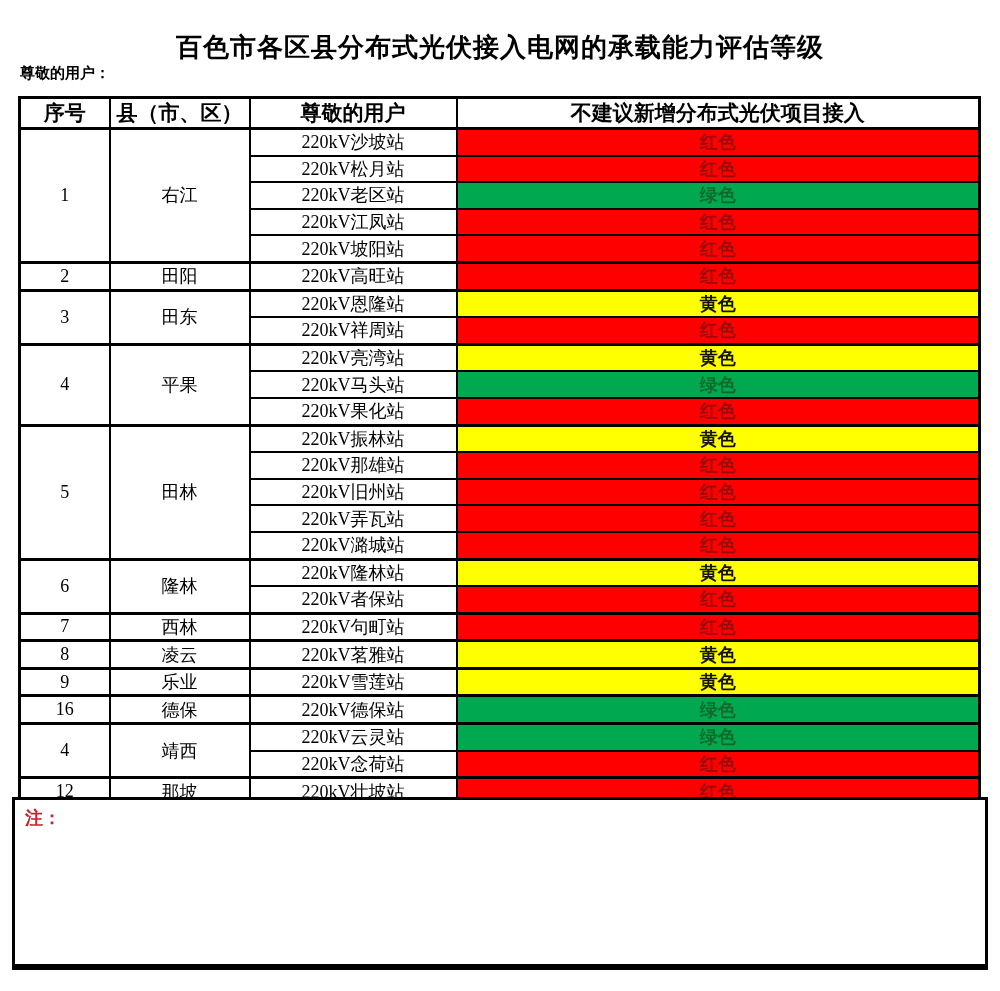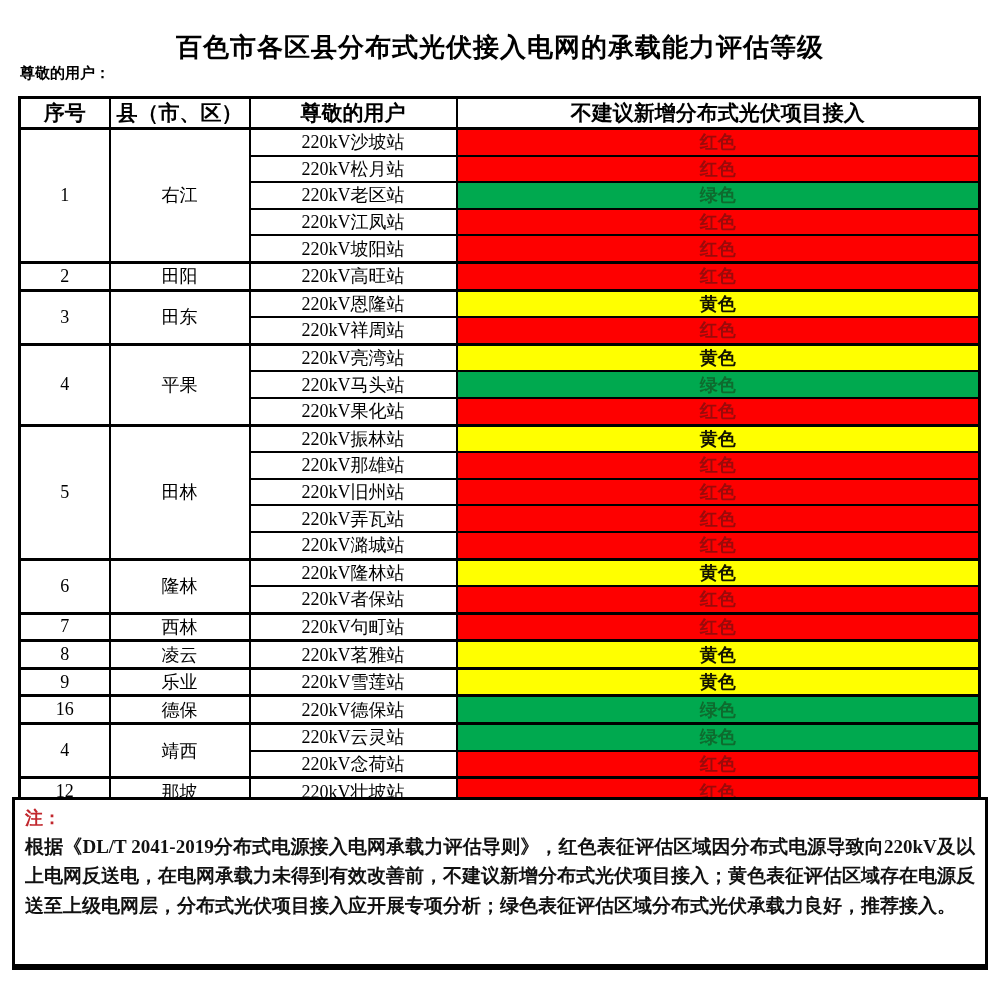--- a/index.html
+++ b/index.html
@@ -232,16 +232,15 @@
           <td class="serial-cell" rowspan="1">12</td>
           <td class="county-cell" rowspan="1">那坡</td>
           <td class="station-cell">220kV壮坡站</td>
           <td class="status-cell" style="background-color: rgb(254, 0, 0); color: rgb(155, 10, 10);">红色</td>
         </tr>
       </tbody>
   </table>
 
   <div class="note-box">
     <div class="note-label" style="color: rgb(193, 39, 45);">注：</div>
-    <div class="note-body">根据《DL/T 2041-2019分布式电源接入电网承载力评估导则》，红色表征评估区域因分布式电源导致向220kV及以上电网反送电，在电网承载力未得到有效改善前，不建议新增分布式光伏项目接入；黄色表征评估区域存在电源反送至上级电网层，分布式光伏项目接入应开展专项分析；绿色表征评估区域分布式光伏承载力良好，推荐接入。</div>
   </div>
 
 </div>
 
 </body></html>

